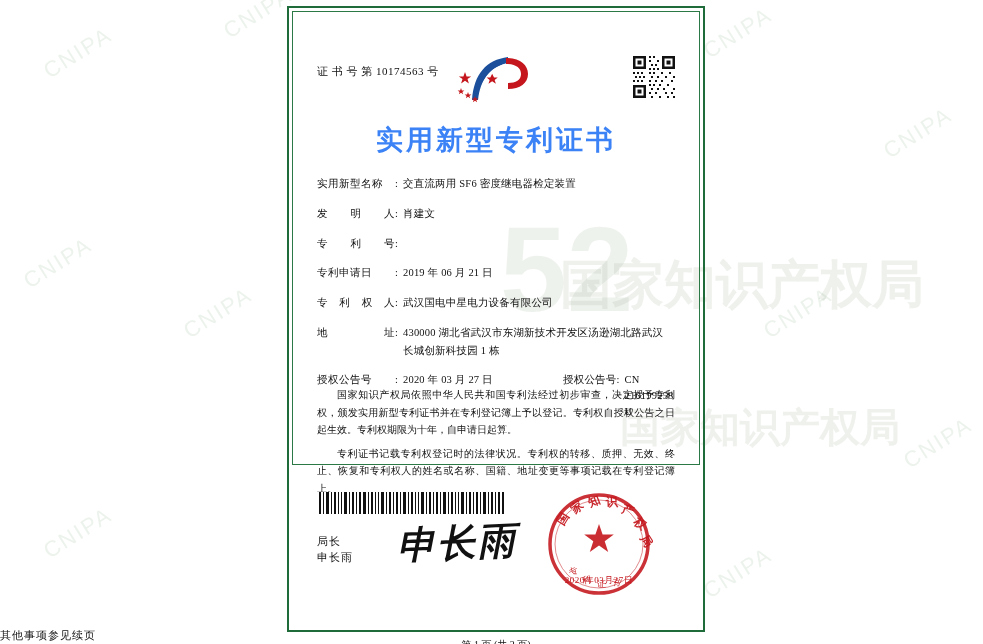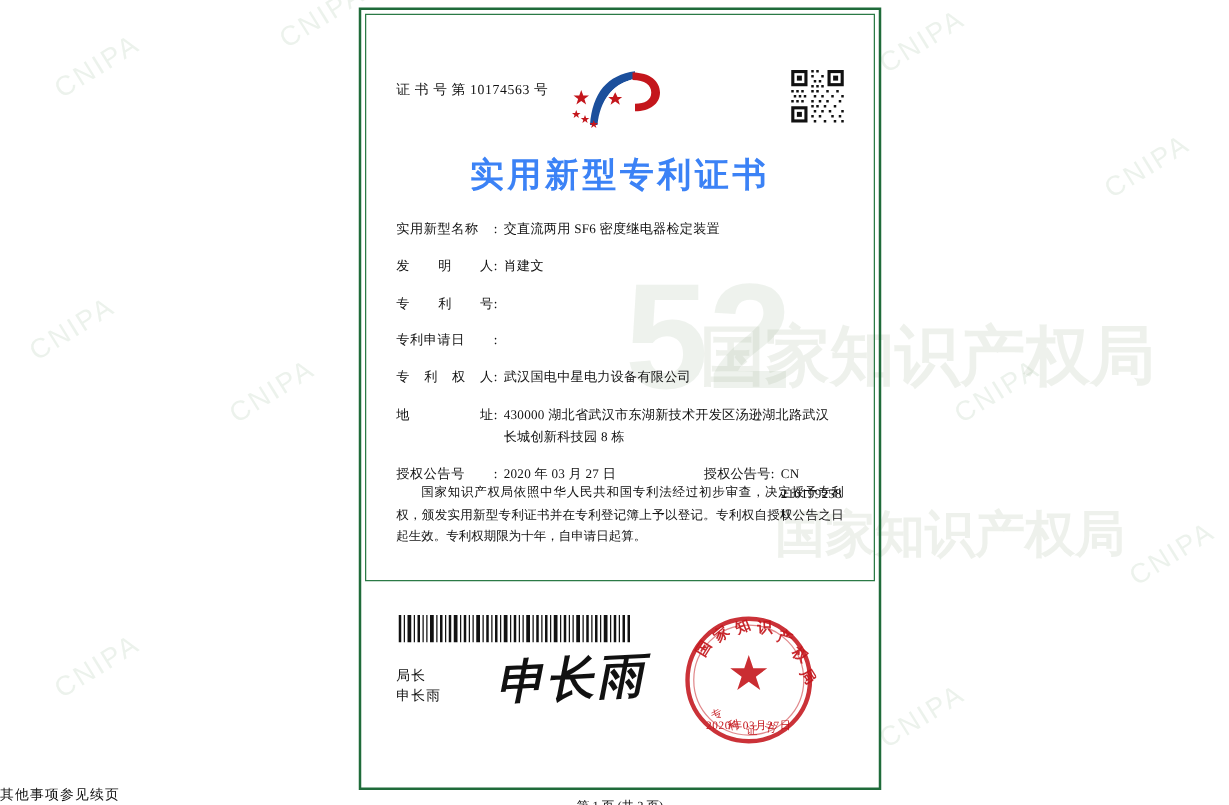--- a/index.html
+++ b/index.html
@@ -389,20 +389,21 @@
             <span>专</span>
             <span>利</span>
             <span>号</span>
           </div>
           <div class="field-colon">:</div>
         </div>
 
         <div class="field-row">
           <div class="field-label">专利申请日</div>
           <div class="field-colon">:</div>
+          <div class="field-value">2019 年 06 月 21 日</div>
         </div>
 
         <div class="field-row">
           <div class="field-label spread">
             <span>专</span>
             <span>利</span>
             <span>权</span>
             <span>人</span>
           </div>
           <div class="field-colon">:</div>
@@ -410,39 +411,40 @@
         </div>
 
         <div class="field-row">
           <div class="field-label spread">
             <span>地</span>
             <span>址</span>
           </div>
           <div class="field-colon">:</div>
           <div class="field-value">
             <span>430000 湖北省武汉市东湖新技术开发区汤逊湖北路武汉</span>
-            <span class="line2">长城创新科技园 8 栋</span>
+            <span class="line2">长城创新科技园 1 栋</span>
           </div>
         </div>
 
         <div class="field-row dual">
           <div class="field-label">授权公告号</div>
           <div class="field-colon">:</div>
           <div class="field-value">
             <span class="dual-left">2020 年 03 月 27 日</span>
             <span class="dual-label">授权公告号</span>
             <span style="width:8px;display:inline-block;">:</span>
             <span class="dual-right">CN 210199258 U</span>
           </div>
         </div>
 
       </div>
 
       <div class="body-text">
         <p>国家知识产权局依照中华人民共和国专利法经过初步审查，决定授予专利权，颁发实用新型专利证书并在专利登记簿上予以登记。专利权自授权公告之日起生效。专利权期限为十年，自申请日起算。</p>
+        <p>专利证书记载专利权登记时的法律状况。专利权的转移、质押、无效、终止、恢复和专利权人的姓名或名称、国籍、地址变更等事项记载在专利登记簿上。</p>
       </div>
 
       <div class="barcode">
         <svg width="190" height="22" viewBox="0 0 190 22" preserveAspectRatio="none">
           <rect x="0" y="0" width="190" height="22" fill="#ffffff"></rect>
           <g fill="#111">
             <rect x="2" y="0" width="2" height="22"></rect>
               <rect x="6" y="0" width="1" height="22"></rect>
             <rect x="9" y="0" width="3" height="22"></rect>
               <rect x="14" y="0" width="1" height="22"></rect>

